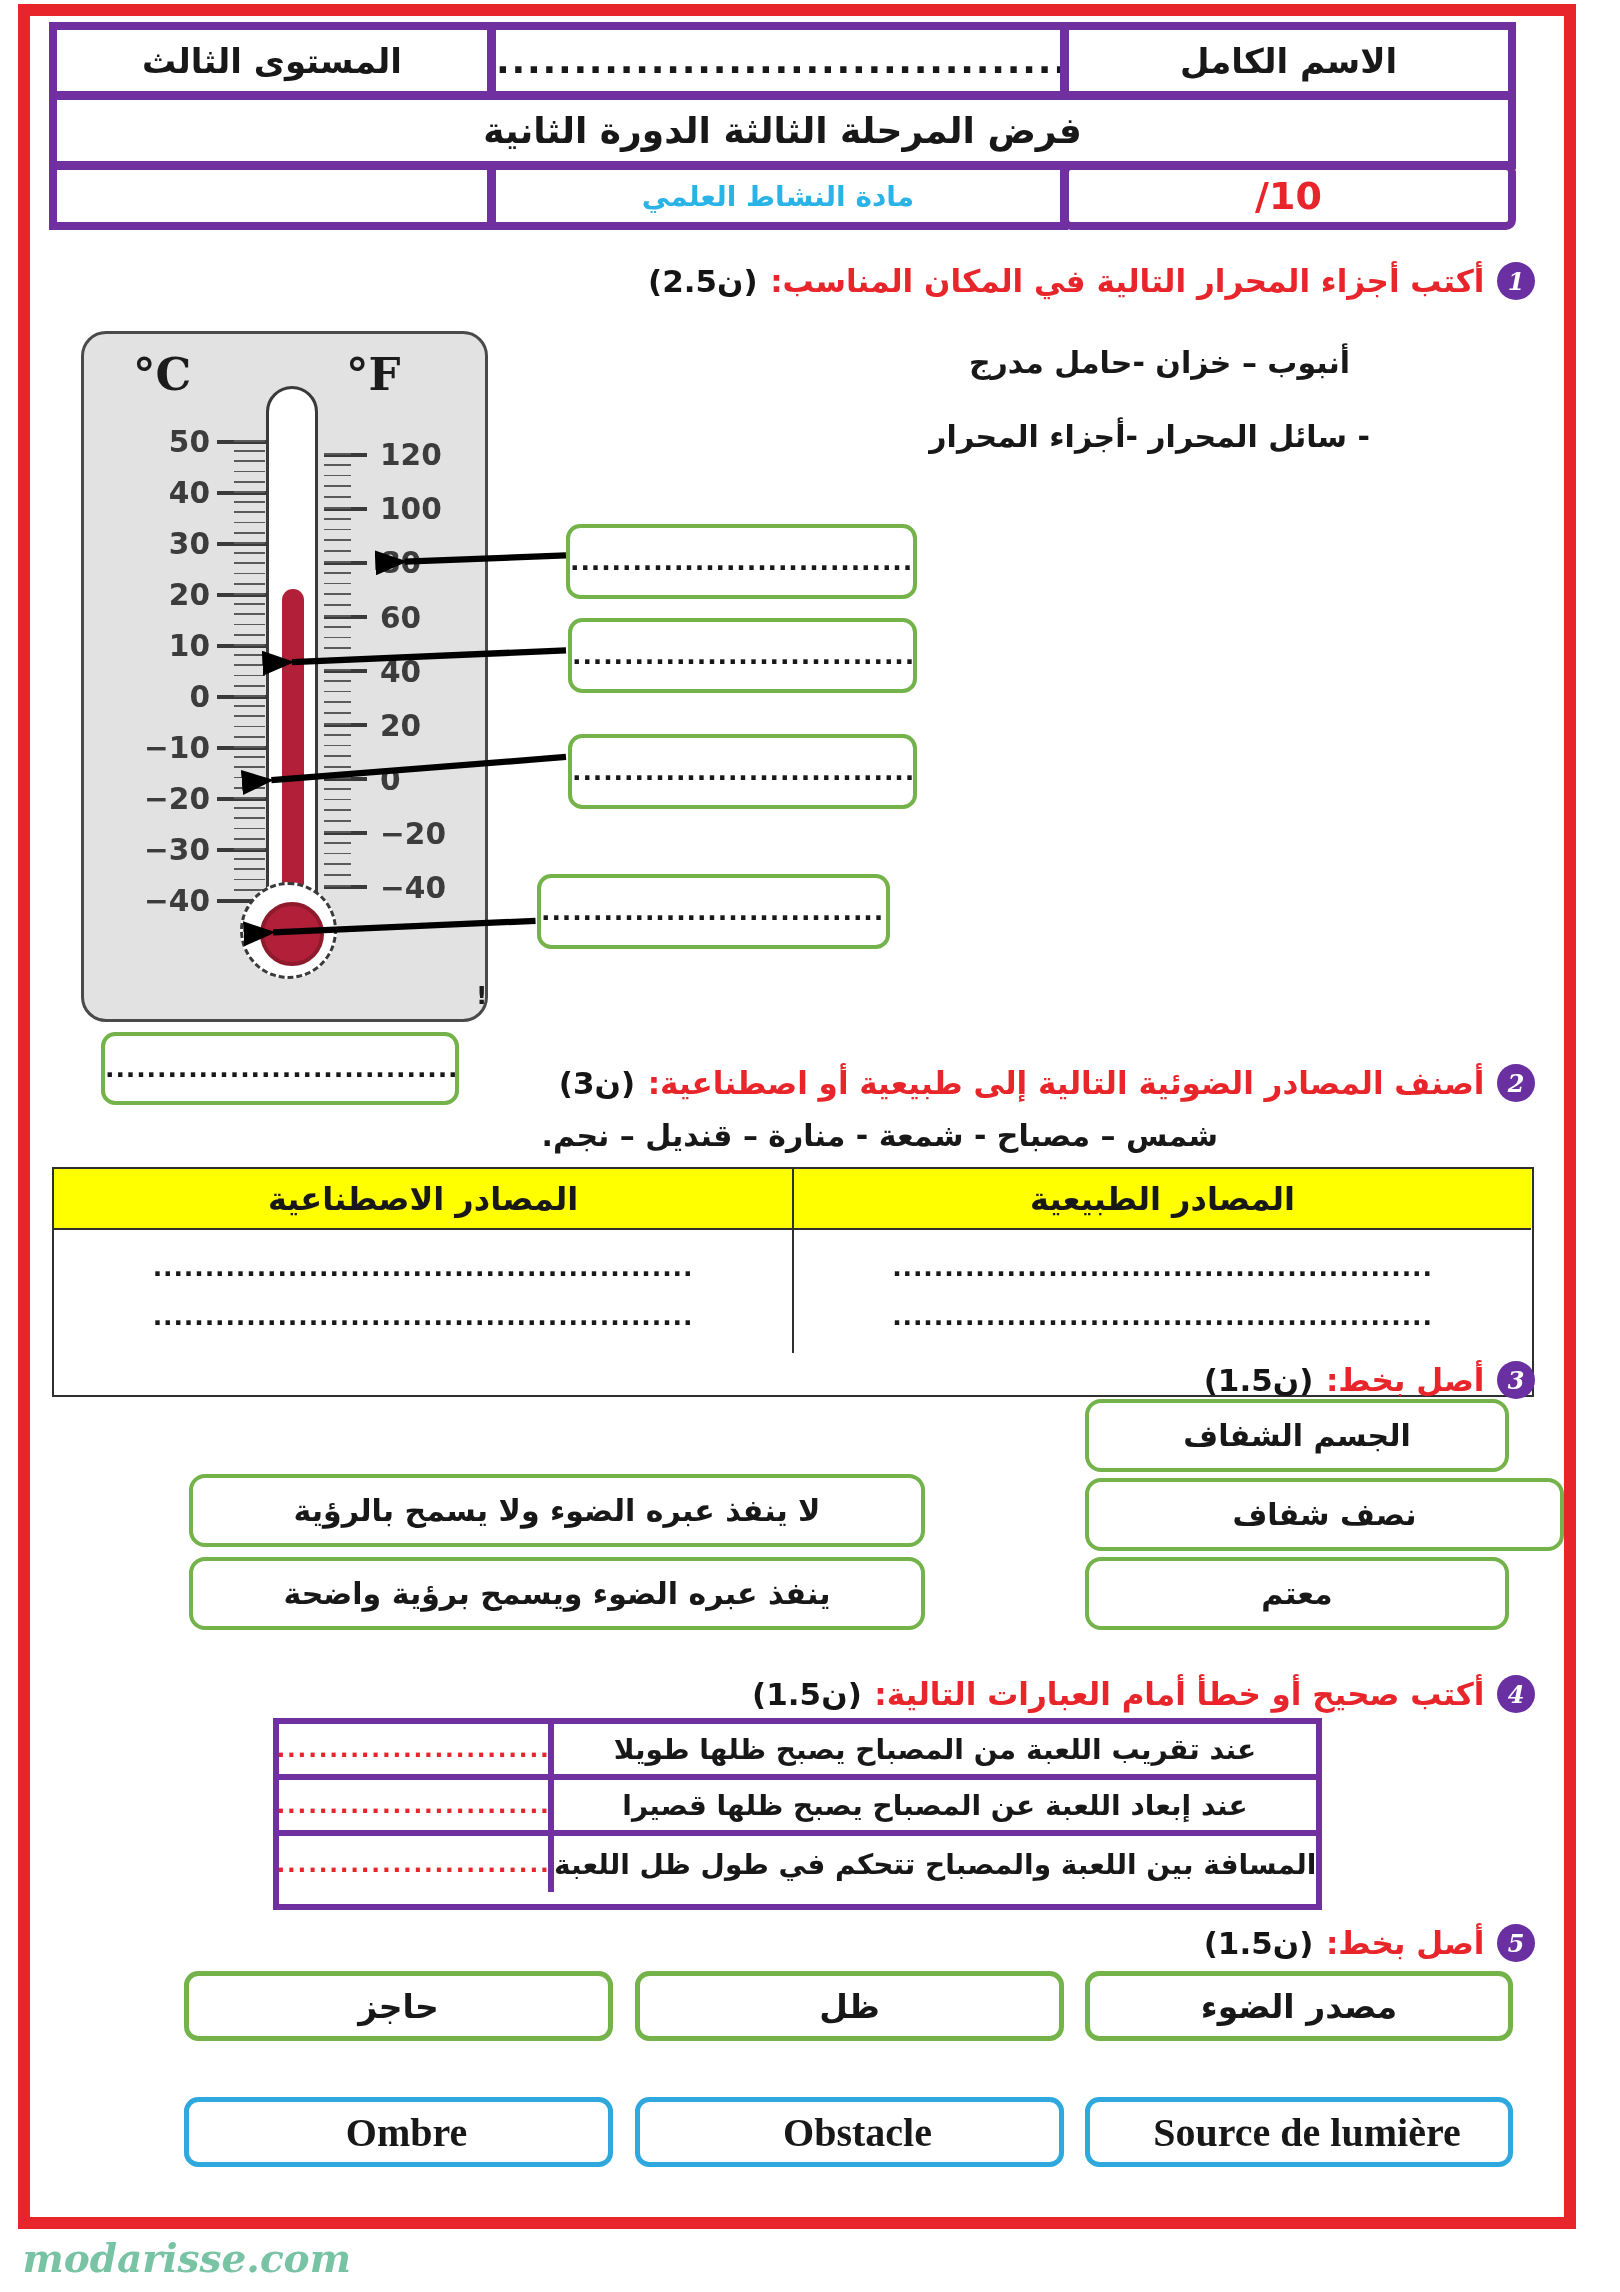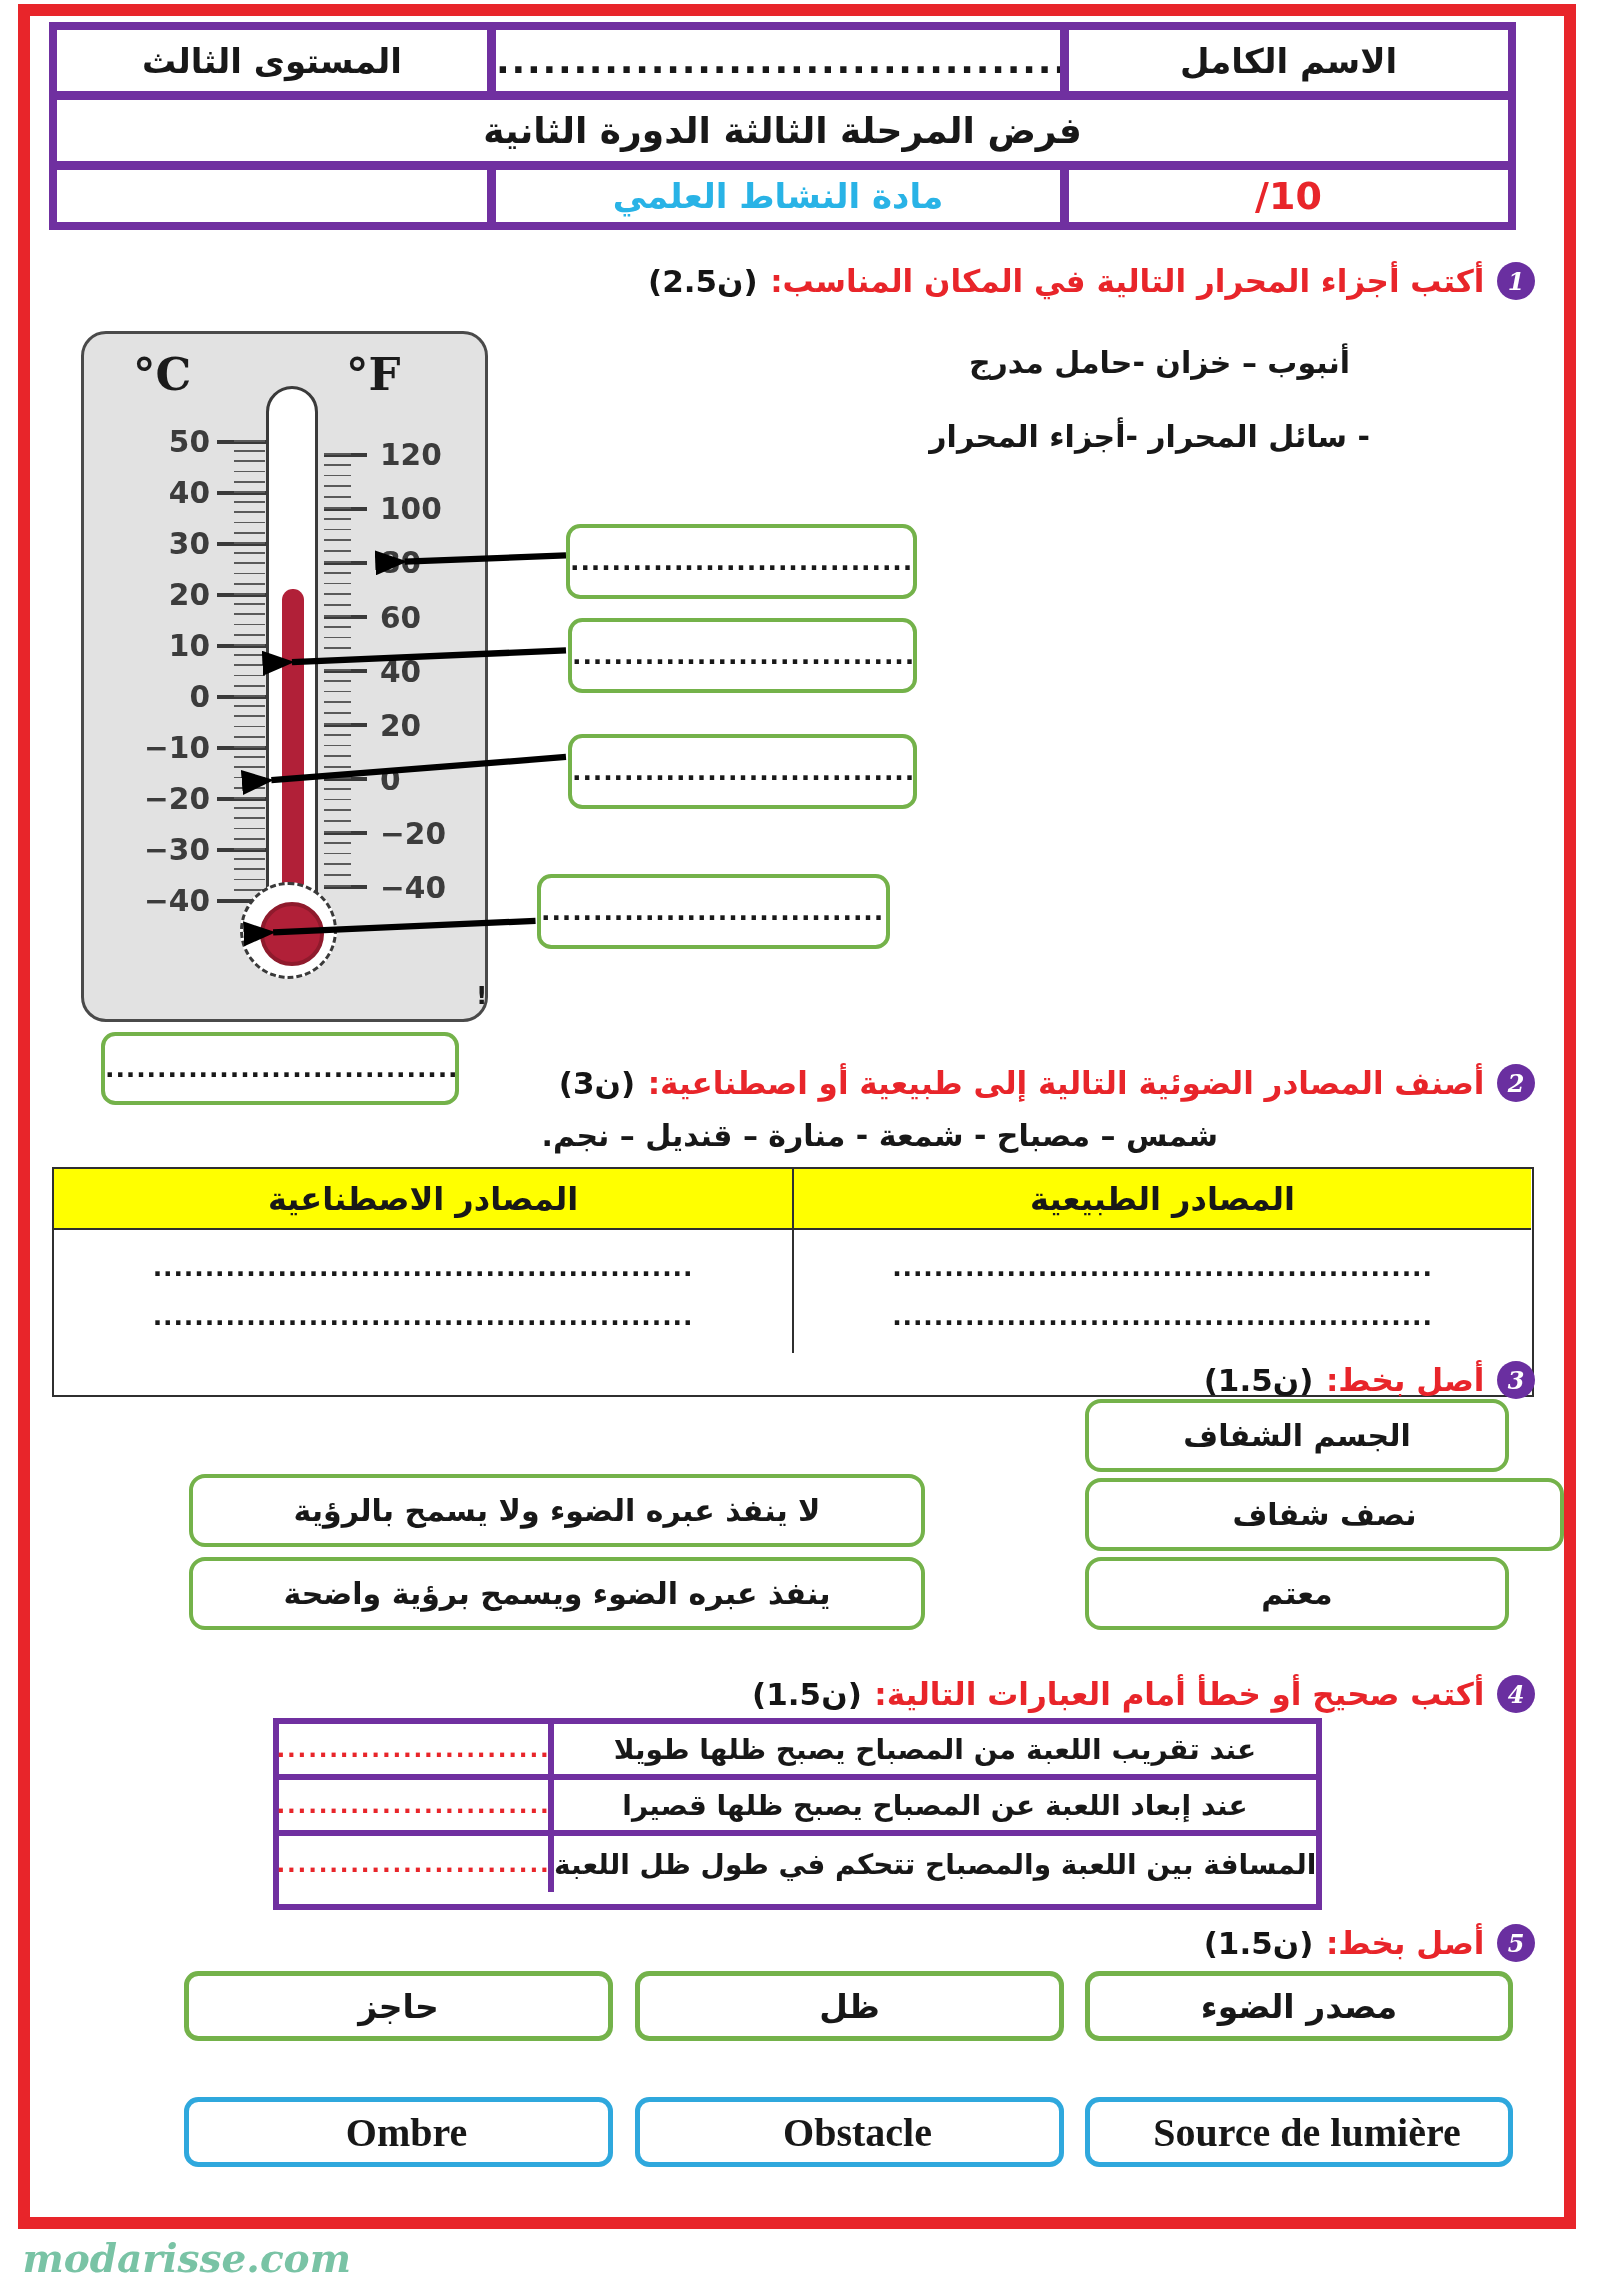--- a/index.html
+++ b/index.html
@@ -100,24 +100,24 @@
     <div class="abs hcell" style="left:488px; top:22.4px; width:580px; height:77px;">
       <span class="dots" style="font-size:36px; letter-spacing:1.8px;">..............................................</span>
     </div>
     <div class="abs hcell" style="left:1061px; top:22.4px; width:455px; height:77px; font-size:34px;" dir="rtl">
       <span>الاسم الكامل</span>
     </div>
     <div class="abs hcell" style="left:49px; top:92px; width:1467px; height:77px; font-size:36px;" dir="rtl">
       <span>فرض المرحلة الثالثة الدورة الثانية</span>
     </div>
     <div class="abs hcell" style="left:49px; top:162px; width:446px; height:68px;"></div>
-    <div class="abs hcell" style="left:488px; top:162px; width:580px; height:68px; font-size:34px; color:#29b3e6;" dir="rtl">
+    <div class="abs hcell" style="left:488px; top:162px; width:580px; height:68px; font-size:28px; color:#29b3e6;" dir="rtl">
       <span>مادة النشاط العلمي</span>
     </div>
-    <div class="abs hcell" style="left:1061px; top:162px; width:455px; height:68px; font-size:38px; color:#e8252a;">
+    <div class="abs hcell" style="left:1061px; top:162px; width:455px; height:68px; font-size:38px; color:#e8252a;border-radius:10px;">
       <span dir="ltr">/10</span>
     </div>
   </div>
 
   <div class="abs qhead" style="top:262px; right:85px;" dir="rtl">
     <span class="qnum">1</span>
     <span class="qtitle">أكتب أجزاء المحرار التالية في المكان المناسب:</span>
     <span class="qpoints" dir="ltr">(2.5ن)</span>
   </div>
 

